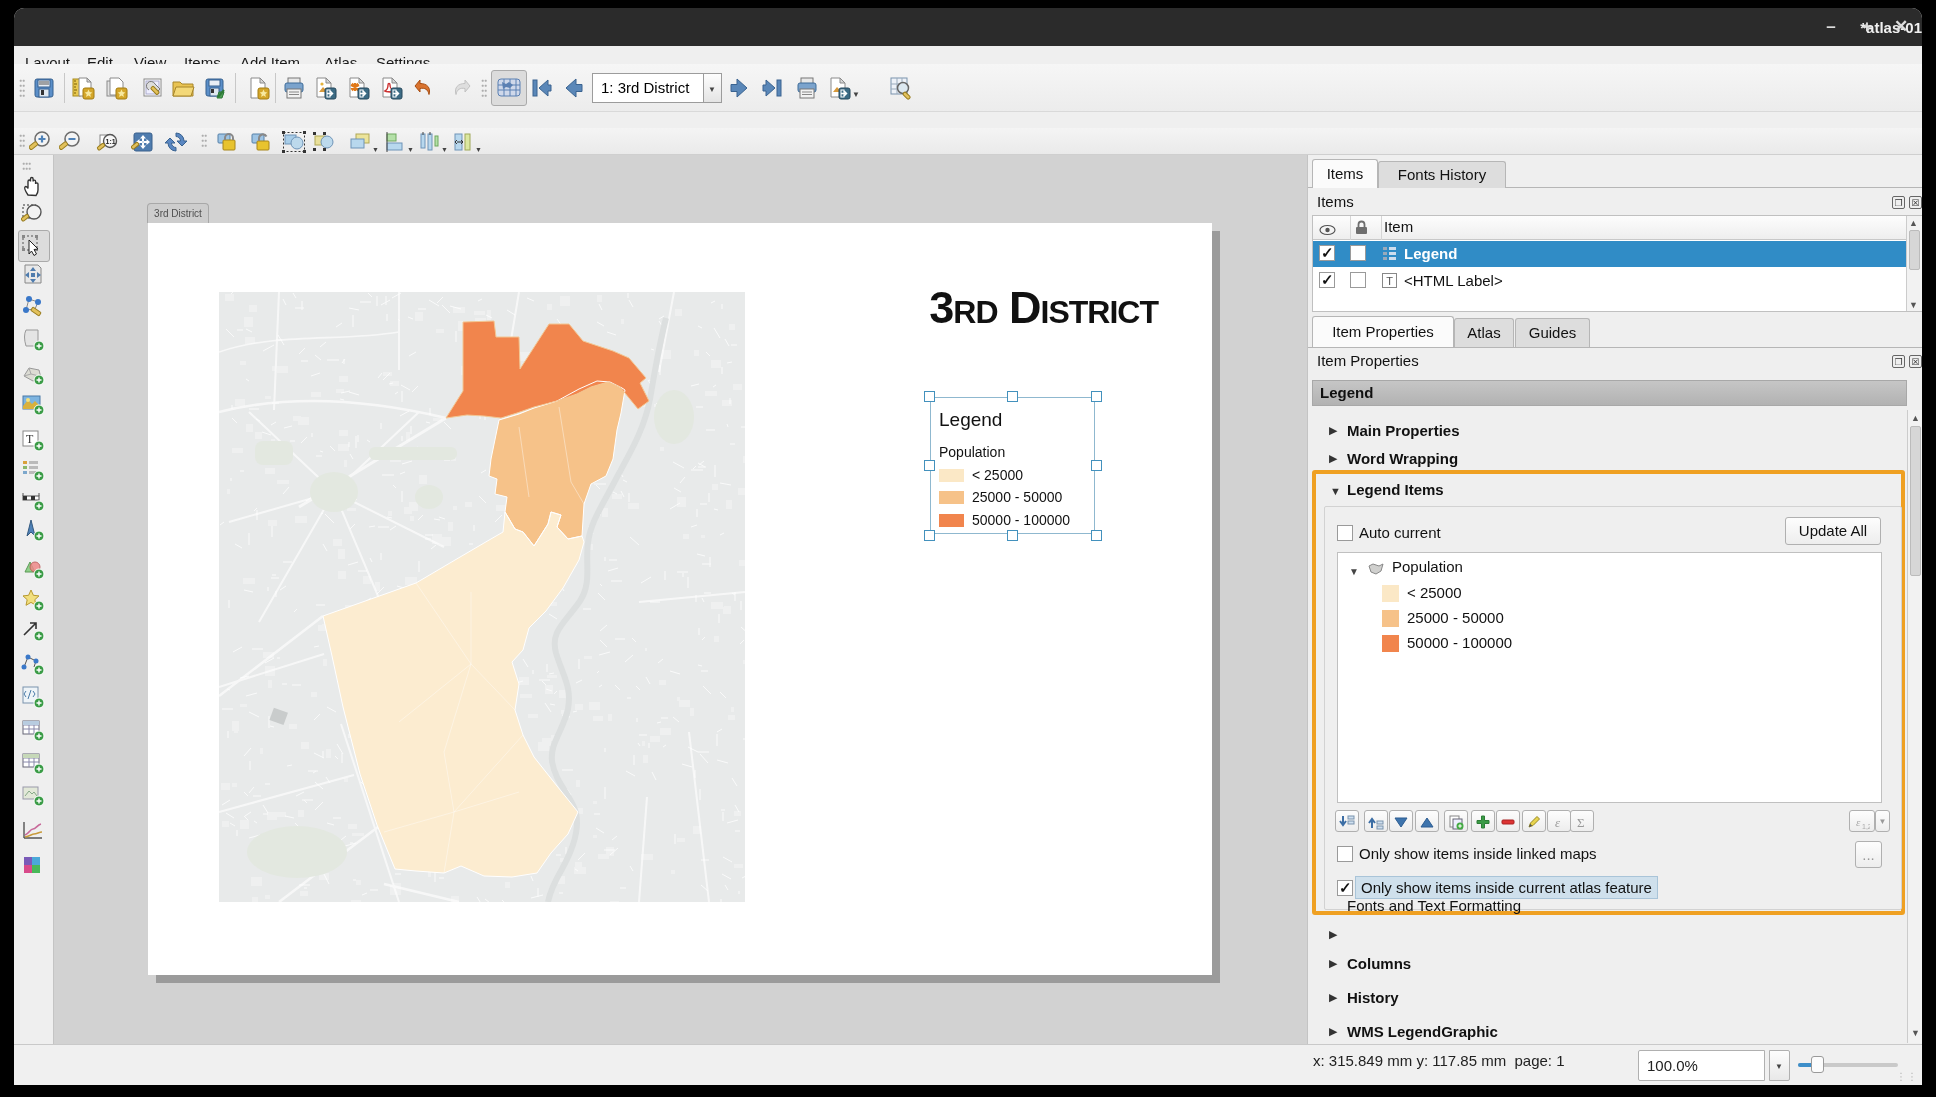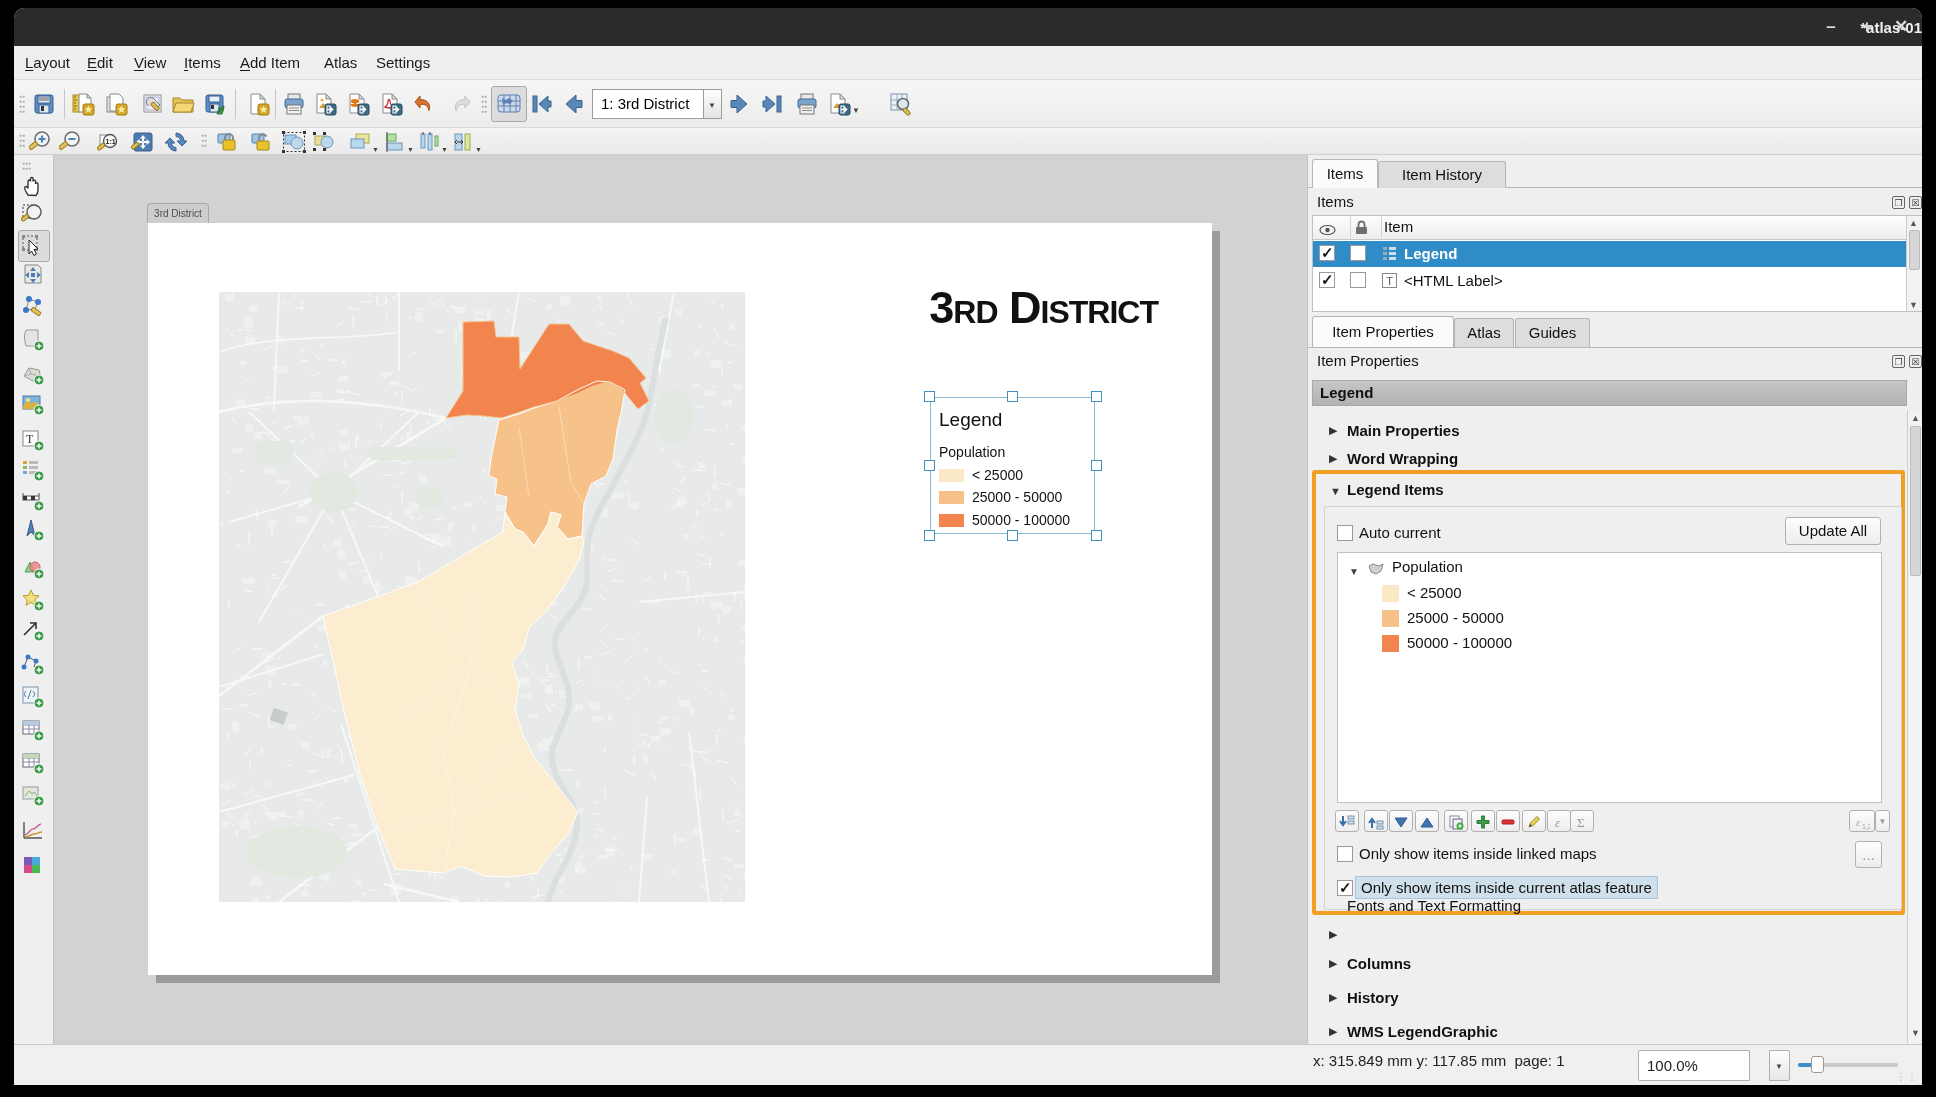--- a/index.html
+++ b/index.html
@@ -14,21 +14,21 @@
   #titlebar .ttl { position:absolute; left:0; right:0; top:11px; text-align:right;
      font-size:15px; font-weight:bold; color:#f0f0f0; }
   .winbtn { position:absolute; top:0px; width:30px; height:38px; color:#dcdcdc; font-size:17px;
      text-align:center; line-height:38px; font-weight:bold;}
   
   #menubar { position:absolute; left:0; top:38px; width:100%; height:34px; background:#efefef;
      border-bottom:1px solid #dcdcdc; font-size:15px; color:#1a1a1a; }
   #menubar span.mi { position:absolute; top:8px; }
   .us { text-decoration:underline; text-underline-offset:2px; }
   
-  #tb1 { position:absolute; left:0; top:72px; width:100%; height:48px; background:linear-gradient(#f6f6f6,#ececec);
+  #tb1 { position:absolute; left:0; top:56px; width:100%; height:48px; background:linear-gradient(#f6f6f6,#ececec);
       border-bottom:1px solid #d9d9d9; }
   #tb2 { position:absolute; left:0; top:120px; width:100%; height:27px; background:linear-gradient(#f4f4f4,#eaeaea);
       border-bottom:1px solid #cfcfcf; }
   .grip { position:absolute; width:6px; color:#b0b0b0; }
   .tsep { position:absolute; width:1px; background:#c8c8c8; }
   
   #ltb { position:absolute; left:0; top:147px; width:39px; height:889px; background:#efefef; }
   
   #canvas { position:absolute; left:39px; top:147px; width:1254px; height:1060px;
       background:#d2d2d2; border-left:1px solid #c4c4c4; overflow:hidden;}
@@ -1255,21 +1255,21 @@
         <div class="abs" style="left:859px;top:168px;width:11px;height:11px;background:#fff;border:1px solid #4391bd"></div>
         <div class="abs" style="left:859px;top:307px;width:11px;height:11px;background:#fff;border:1px solid #4391bd"></div>
         <div class="abs" style="left:943px;top:168px;width:11px;height:11px;background:#fff;border:1px solid #4391bd"></div>
         <div class="abs" style="left:943px;top:237px;width:11px;height:11px;background:#fff;border:1px solid #4391bd"></div>
         <div class="abs" style="left:943px;top:307px;width:11px;height:11px;background:#fff;border:1px solid #4391bd"></div>
   </div>
   </div>
   <div id="rpanel">
 
     <div class="abs" style="left:4px;top:4px;width:66px;height:29px;background:#fbfbfb;border:1px solid #b6b6b6;border-bottom:none;border-radius:3px 3px 0 0;text-align:center;line-height:27px;z-index:2">Items</div>
-    <div class="abs" style="left:70px;top:6px;width:128px;height:27px;background:#ddd;border:1px solid #b6b6b6;border-bottom:none;border-radius:3px 3px 0 0;text-align:center;line-height:25px;z-index:1">Item History</div>
+    <div class="abs" style="left:70px;top:6px;width:128px;height:27px;background:#ddd;border:1px solid #b6b6b6;border-bottom:none;border-radius:3px 3px 0 0;text-align:center;line-height:25px;z-index:1">Fonts History</div>
     <div class="abs" style="left:0;top:32px;width:615px;height:1px;background:#b6b6b6"></div>
     <div class="abs" style="left:9px;top:38px;font-size:15px">Items</div>
     <div class="abs dockbtn" style="left:584px;top:41px">❐</div>
     <div class="abs dockbtn" style="left:601px;top:41px">☒</div>
 
     <div class="abs" style="left:4px;top:60px;width:611px;height:97px;background:#fff;border:1px solid #c0c0c0">
       <div class="abs" style="left:0;top:0;width:609px;height:24px;background:linear-gradient(#fdfdfd,#eee);border-bottom:1px solid #c8c8c8">
         <span class="abs" style="left:6px;top:6px"><svg width="17" height="12">
               <ellipse cx="8.5" cy="6" rx="7.5" ry="4.5" fill="none" stroke="#555" stroke-width="1.2"></ellipse>
               <circle cx="8.5" cy="6" r="2.2" fill="#555"></circle>
@@ -1435,21 +1435,21 @@
 
     <div class="abs" style="left:599px;top:255px;width:16px;height:633px;background:#f2f2f2;border-left:1px solid #ccc">
       <div class="abs" style="left:3px;top:3px;color:#555;font-size:9px">▲</div>
       <div class="abs" style="left:3px;top:618px;color:#555;font-size:9px">▼</div>
       <div class="abs" style="left:2px;top:16px;width:11px;height:150px;background:#d6d6d6;border:1px solid #bbb;border-radius:2px"></div>
     </div>
 
   </div>
   <div id="statusbar">
     <div class="abs" style="left:1299px;top:7px;font-size:15px;color:#222">x: 315.849 mm y: 117.85 mm&nbsp; page: 1</div>
-    <div class="abs" style="left:1624px;top:5px;width:112px;height:31px;background:#fff;border:1px solid #b0b0b0;border-radius:2px 0 0 2px;font-size:15px;line-height:29px;padding-left:8px">100.0%</div>
+    <div class="abs" style="left:1624px;top:5px;width:127px;height:31px;background:#fff;border:1px solid #b0b0b0;border-radius:2px 0 0 2px;font-size:15px;line-height:29px;padding-left:8px">100.0%</div>
     <div class="abs" style="left:1755px;top:5px;width:21px;height:31px;background:linear-gradient(#fdfdfd,#e8e8e8);border:1px solid #b0b0b0;border-radius:0 2px 2px 0">
         <span style="position:absolute;left:5px;top:11px;font-size:8px;color:#444">▼</span>
       </div>
     <div class="abs" style="left:1784px;top:18px;width:100px;height:4px;background:#c9c9c9;border-radius:2px"></div>
     <div class="abs" style="left:1784px;top:18px;width:18px;height:4px;background:#3d8ec9;border-radius:2px"></div>
     <div class="abs" style="left:1797px;top:11px;width:13px;height:17px;background:#fcfcfc;border:1px solid #9a9a9a;border-radius:3px"></div>
     <div class="abs" style="right:4px;bottom:3px;color:#b5b5b5;font-size:10px;letter-spacing:1px">⋮⋮</div>
 </div>
 </div>
 

